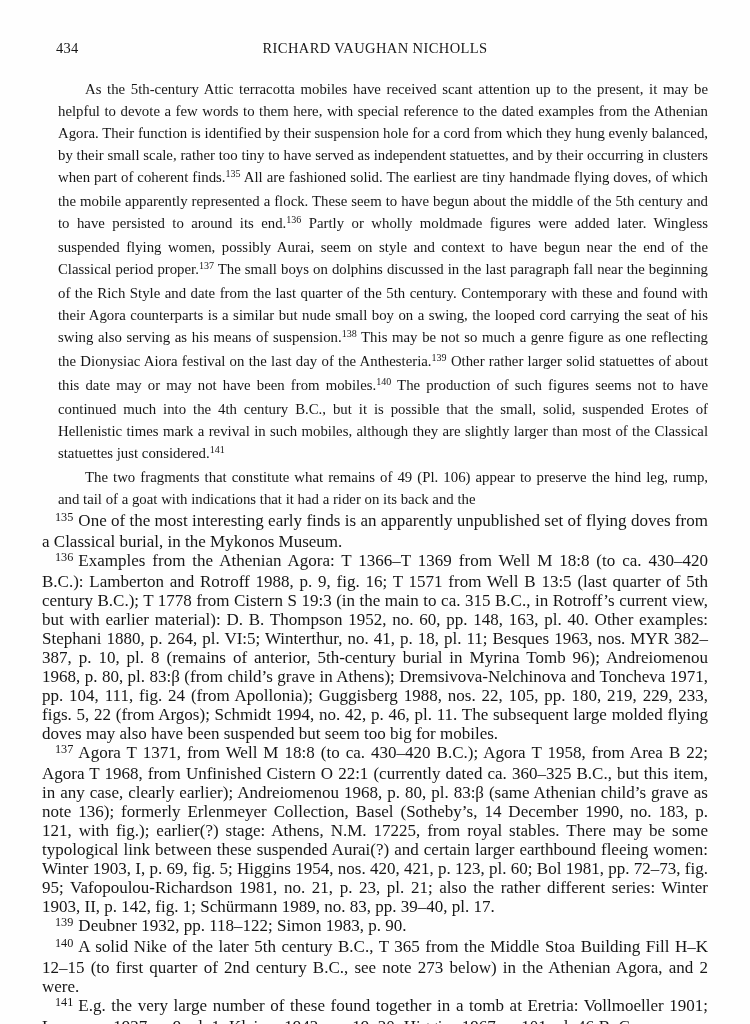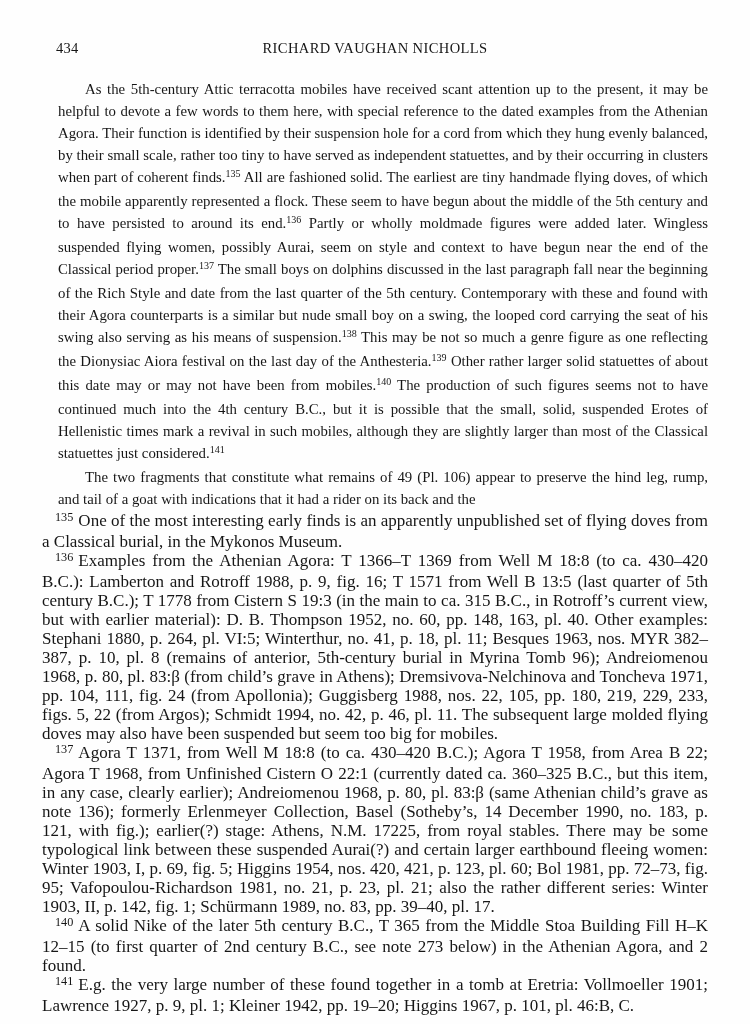--- a/index.html
+++ b/index.html
@@ -74,17 +74,18 @@
 
   <main class="bodytext">
     <p class="para"><span>As the 5th-century Attic terracotta mobiles have received scant attention up to the present, it may be helpful to devote a few words to them here, with special reference to the dated examples from the Athenian Agora. Their function is identified by their suspension hole for a cord from which they hung evenly balanced, by their small scale, rather too tiny to have served as independent statuettes, and by their occurring in clusters when part of coherent finds.</span><span class="seg-sup">135</span><span> All are fashioned solid. The earliest are tiny handmade flying doves, of which the mobile apparently represented a flock. These seem to have begun about the middle of the 5th century and to have persisted to around its end.</span><span class="seg-sup">136</span><span> Partly or wholly moldmade figures were added later. Wingless suspended flying women, possibly Aurai, seem on style and context to have begun near the end of the Classical period proper.</span><span class="seg-sup">137</span><span> The small boys on dolphins discussed in the last paragraph fall near the beginning of the Rich Style and date from the last quarter of the 5th century. Contemporary with these and found with their Agora counterparts is a similar but nude small boy on a swing, the looped cord carrying the seat of his swing also serving as his means of suspension.</span><span class="seg-sup">138</span><span> This may be not so much a genre figure as one reflecting the Dionysiac Aiora festival on the last day of the Anthesteria.</span><span class="seg-sup">139</span><span> Other rather larger solid statuettes of about this date may or may not have been from mobiles.</span><span class="seg-sup">140</span><span> The production of such figures seems not to have continued much into the 4th century B.C., but it is possible that the small, solid, suspended Erotes of Hellenistic times mark a revival in such mobiles, although they are slightly larger than most of the Classical statuettes just considered.</span><span class="seg-sup">141</span></p>
     <p class="para"><span>The two fragments that constitute what remains of </span><span class="seg-bold">49</span><span> (Pl. 106) appear to preserve the hind leg, rump, and tail of a goat with indications that it had a rider on its back and the</span></p>
   </main>
 
   <section class="footnotes">
     <p class="fn"><span class="fnnum">135</span><span><span>One of the most interesting early finds is an apparently unpublished set of flying doves from a Classical burial, in the Mykonos Museum.</span></span></p>
     <p class="fn"><span class="fnnum">136</span><span><span>Examples from the Athenian Agora: T 1366–T 1369 from Well M 18:8 (to </span><span class="seg-italic">ca.</span><span> 430–420 B.C.): Lamberton and Rotroff 1988, p. 9, fig. 16; T 1571 from Well B 13:5 (last quarter of 5th century B.C.); T 1778 from Cistern S 19:3 (in the main to </span><span class="seg-italic">ca.</span><span> 315 B.C., in Rotroff’s current view, but with earlier material): D. B. Thompson 1952, no. 60, pp. 148, 163, pl. 40. Other examples: Stephani 1880, p. 264, pl. VI:5; </span><span class="seg-italic">Winterthur</span><span>, no. 41, p. 18, pl. 11; Besques 1963, nos. MYR 382–387, p. 10, pl. 8 (remains of anterior, 5th-century burial in Myrina Tomb 96); Andreiomenou 1968, p. 80, pl. 83:β (from child’s grave in Athens); Dremsivova-Nelchinova and Toncheva 1971, pp. 104, 111, fig. 24 (from Apollonia); Guggisberg 1988, nos. 22, 105, pp. 180, 219, 229, 233, figs. 5, 22 (from Argos); Schmidt 1994, no. 42, p. 46, pl. 11. The subsequent large molded flying doves may also have been suspended but seem too big for mobiles.</span></span></p>
     <p class="fn"><span class="fnnum">137</span><span><span>Agora T 1371, from Well M 18:8 (to </span><span class="seg-italic">ca.</span><span> 430–420 B.C.); Agora T 1958, from Area B 22; Agora T 1968, from Unfinished Cistern O 22:1 (currently dated </span><span class="seg-italic">ca.</span><span> 360–325 B.C., but this item, in any case, clearly earlier); Andreiomenou 1968, p. 80, pl. 83:β (same Athenian child’s grave as note 136); formerly Erlenmeyer Collection, Basel (</span><span class="seg-italic">Sotheby’s, 14 December 1990</span><span>, no. 183, p. 121, with fig.); earlier(?) stage: Athens, N.M. 17225, from royal stables. There may be some typological link between these suspended Aurai(?) and certain larger earthbound fleeing women: Winter 1903, I, p. 69, fig. 5; Higgins 1954, nos. 420, 421, p. 123, pl. 60; Bol 1981, pp. 72–73, fig. 95; Vafopoulou-Richardson 1981, no. 21, p. 23, pl. 21; also the rather different series: Winter 1903, II, p. 142, fig. 1; Schürmann 1989, no. 83, pp. 39–40, pl. 17.</span></span></p>
-    <p class="fn"><span class="fnnum">140</span><span><span>A solid Nike of the later 5th century B.C., T 365 from the Middle Stoa Building Fill H–K 12–15 (to first quarter of 2nd century B.C., see note 273 below) in the Athenian Agora, and </span><span class="seg-bold">2</span><span> found.</span></span></p>
+    <p class="fn"><span class="fnnum">139</span><span><span>Deubner 1932, pp. 118–122; Simon 1983, p. 90.</span></span></p>
+    <p class="fn"><span class="fnnum">140</span><span><span>A solid Nike of the later 5th century B.C., T 365 from the Middle Stoa Building Fill H–K 12–15 (to first quarter of 2nd century B.C., see note 273 below) in the Athenian Agora, and </span><span class="seg-bold">2</span><span> were.</span></span></p>
     <p class="fn"><span class="fnnum">141</span><span><span>E.g. the very large number of these found together in a tomb at Eretria: Vollmoeller 1901; Lawrence 1927, p. 9, pl. 1; Kleiner 1942, pp. 19–20; Higgins 1967, p. 101, pl. 46:B, C.</span></span></p>
   </section>
 
 </div>
 
 </body></html>

